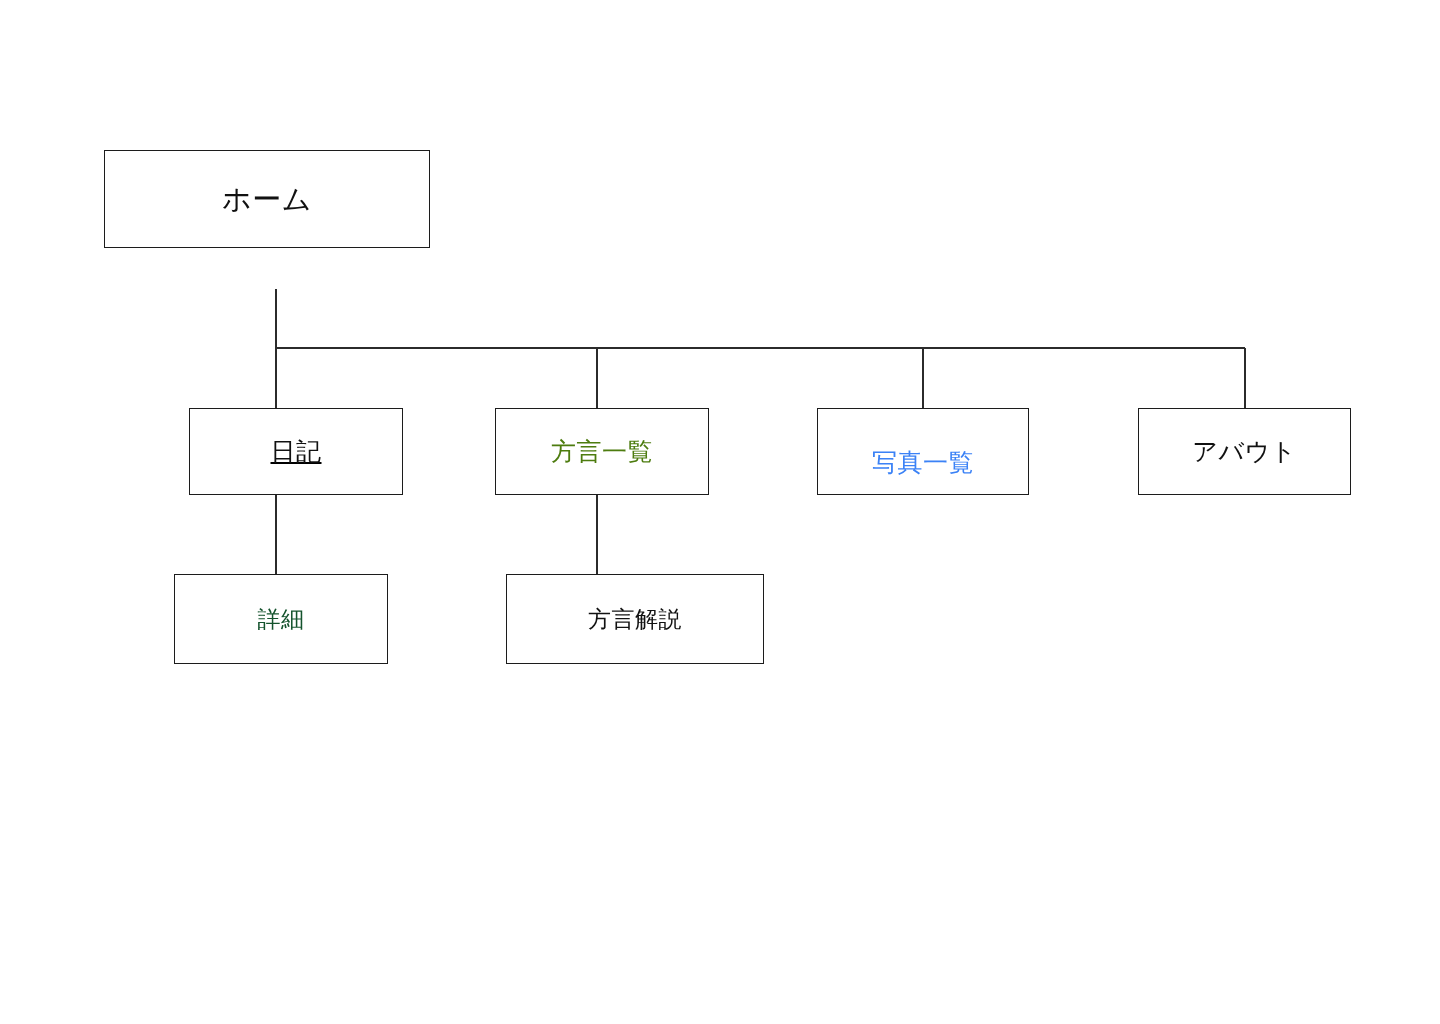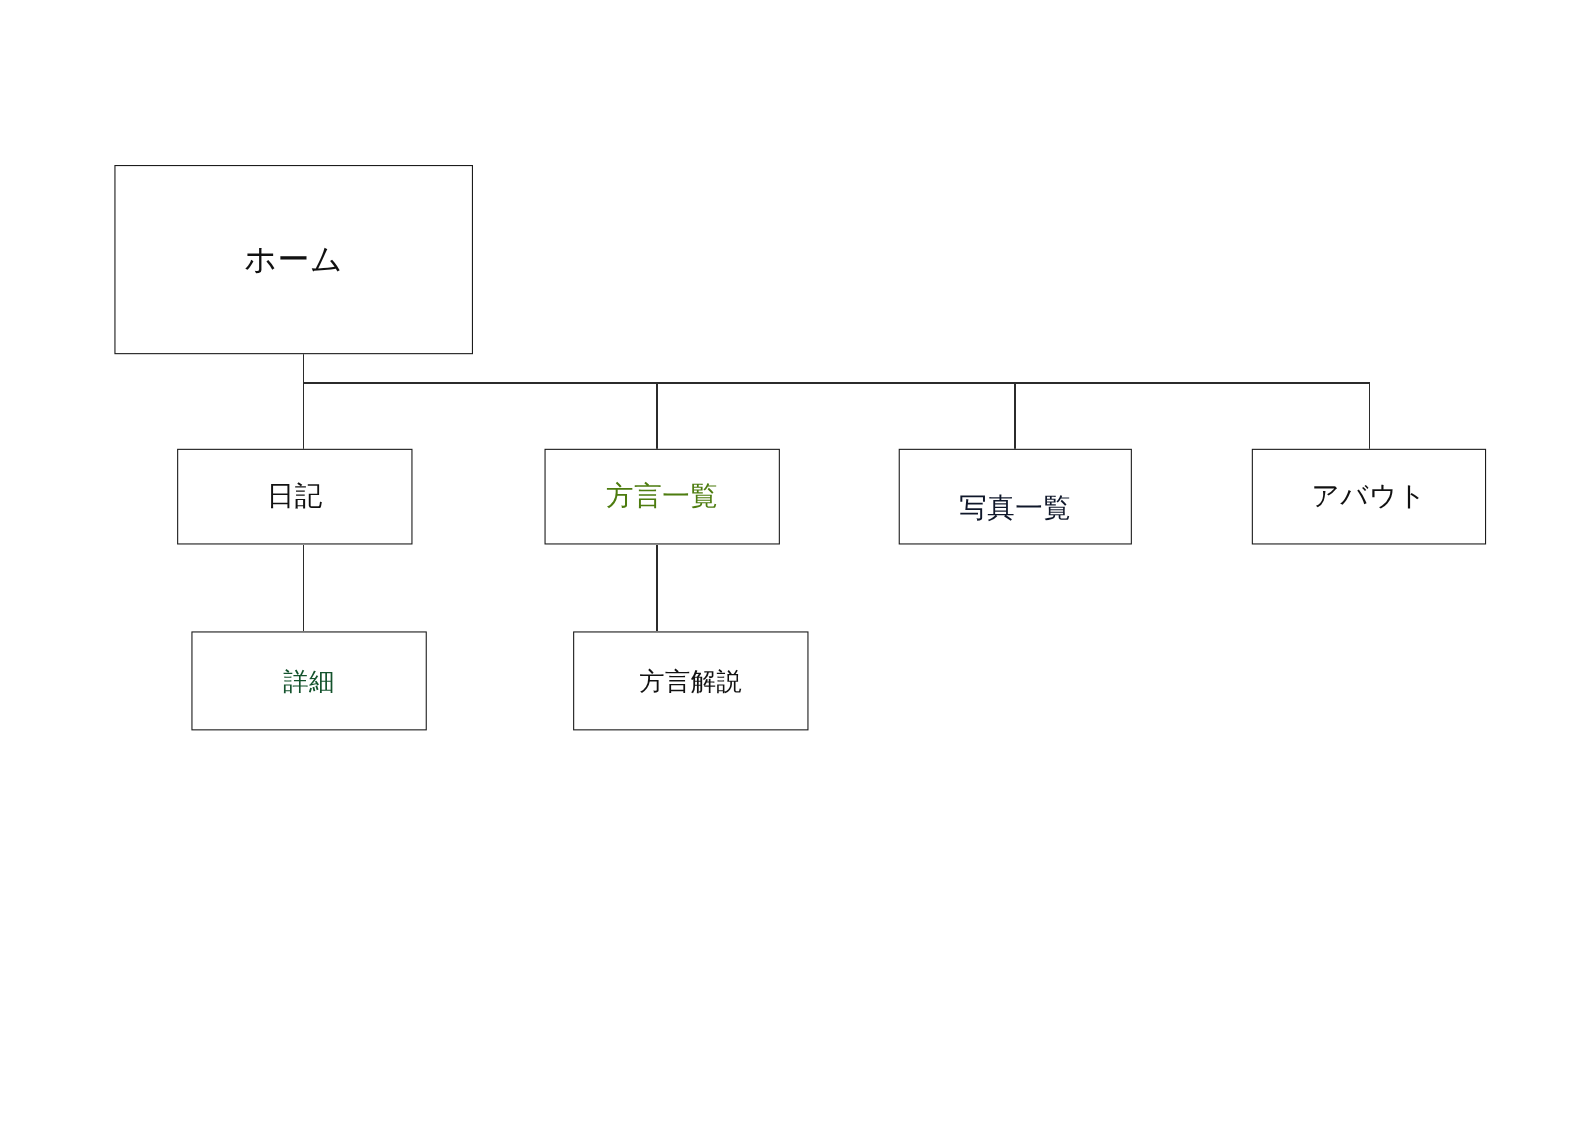--- a/index.html
+++ b/index.html
@@ -57,41 +57,41 @@
         <line x1="276" y1="348" x2="1245" y2="348"></line>
         <line x1="276" y1="348" x2="276" y2="408"></line>
         <line x1="597" y1="348" x2="597" y2="408"></line>
         <line x1="923" y1="348" x2="923" y2="408"></line>
         <line x1="1245" y1="348" x2="1245" y2="408"></line>
         <line x1="276" y1="495" x2="276" y2="574"></line>
         <line x1="597" y1="495" x2="597" y2="574"></line>
       </g>
   </svg>
 
-  <div class="node-box level-1" style="left: 104px; top: 150px; width: 326px; height: 172px; border-color: rgb(28, 28, 28);">
+  <div class="node-box level-1" style="left: 104px; top: 150px; width: 326px; height: 98px; border-color: rgb(28, 28, 28);">
     <span class="node-label" style="color: rgb(17, 17, 17);">ホーム</span>
   </div>
 
-  <div class="node-box level-2" style="left: 161px; top: 408px; width: 214px; height: 87px; border-color: rgb(28, 28, 28);">
+  <div class="node-box level-2" style="left: 189px; top: 408px; width: 214px; height: 87px; border-color: rgb(28, 28, 28); text-decoration: underline;">
     <span class="node-label" style="color: rgb(17, 17, 17);">日記</span>
   </div>
 
   <div class="node-box level-2" style="left: 495px; top: 408px; width: 214px; height: 87px; border-color: rgb(28, 28, 28);">
     <span class="node-label" style="color: #4d7c0f;">方言一覧</span>
   </div>
 
   <div class="node-box level-2" style="left: 817px; top: 408px; width: 212px; height: 87px; border-color: rgb(28, 28, 28);">
-    <span class="node-label" style="color: #0f172a; margin-top: 22px;">写真一覧</span>
+    <span class="node-label" style="color: #3b82f6; margin-top: 22px;">写真一覧</span>
   </div>
 
   <div class="node-box level-2" style="left: 1138px; top: 408px; width: 213px; height: 87px; border-color: rgb(28, 28, 28); justify-content: center;">
     <span class="node-label" style="color: rgb(17, 17, 17);">アバウト</span>
   </div>
 
   <div class="node-box level-3" style="left: 174px; top: 574px; width: 214px; height: 90px; border-color: rgb(28, 28, 28);">
     <span class="node-label" style="color: #14532d;">詳細</span>
   </div>
 
-  <div class="node-box level-3" style="left: 521px; top: 574px; width: 214px; height: 90px; border-color: rgb(28, 28, 28); align-items: center;">
+  <div class="node-box level-3" style="left: 506px; top: 574px; width: 258px; height: 90px; border-color: rgb(28, 28, 28); align-items: center;">
     <span class="node-label" style="color: rgb(17, 17, 17);">方言解説</span>
   </div>
 
 </div>
 
 </body></html>

